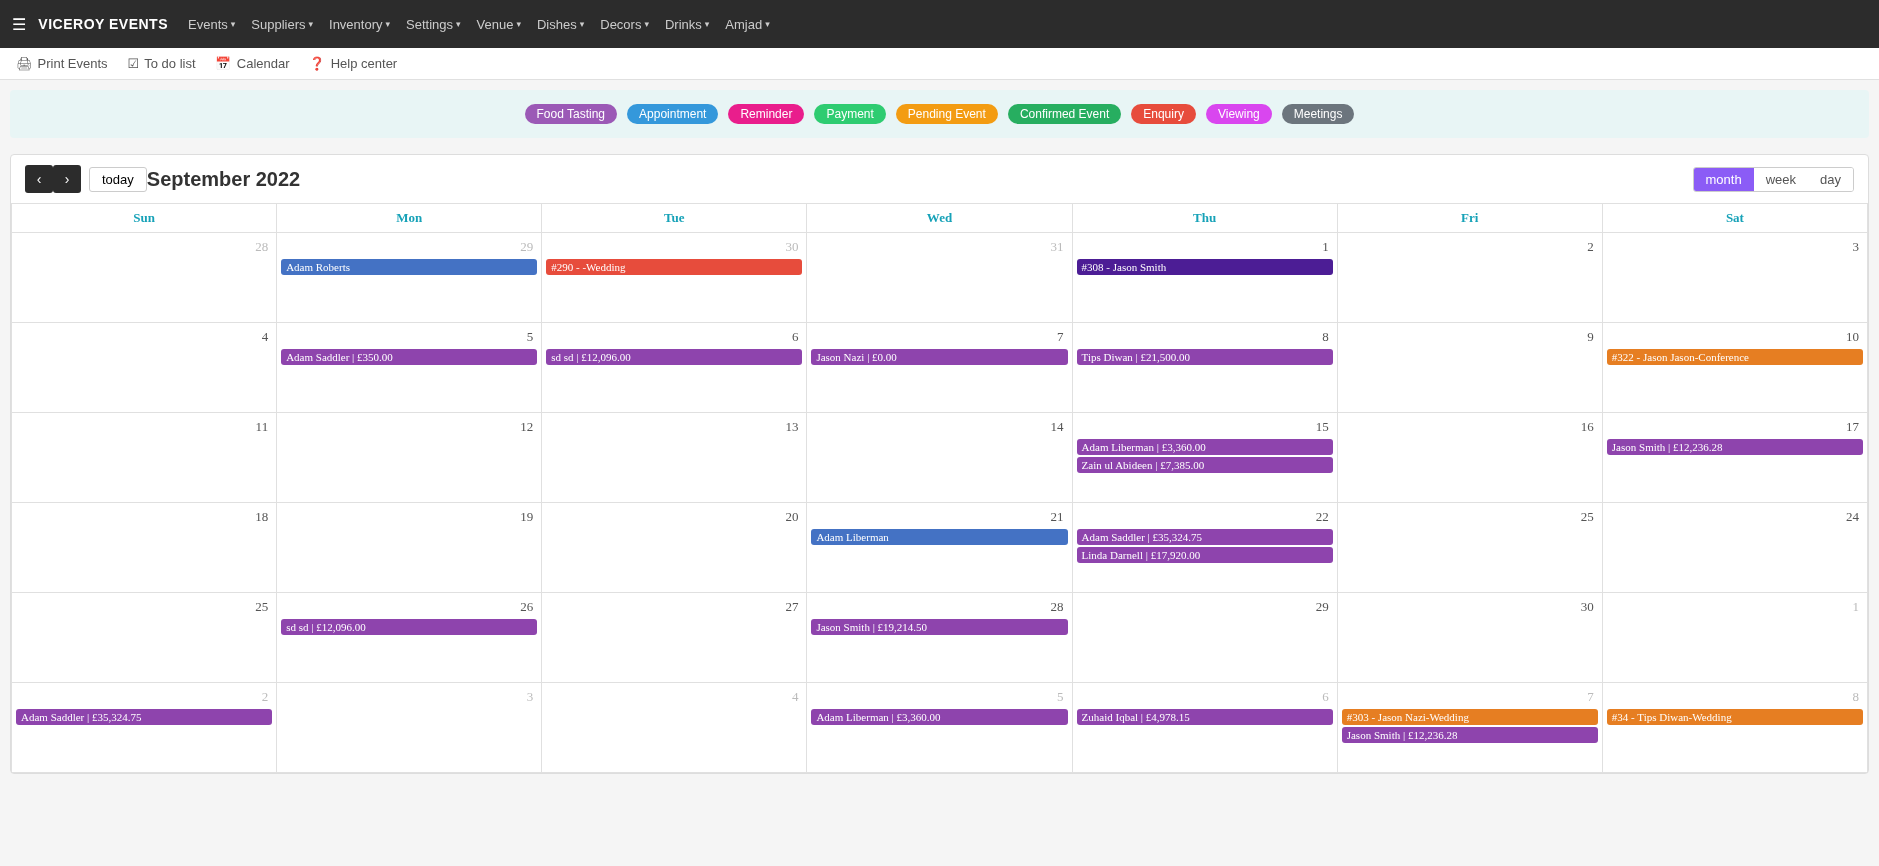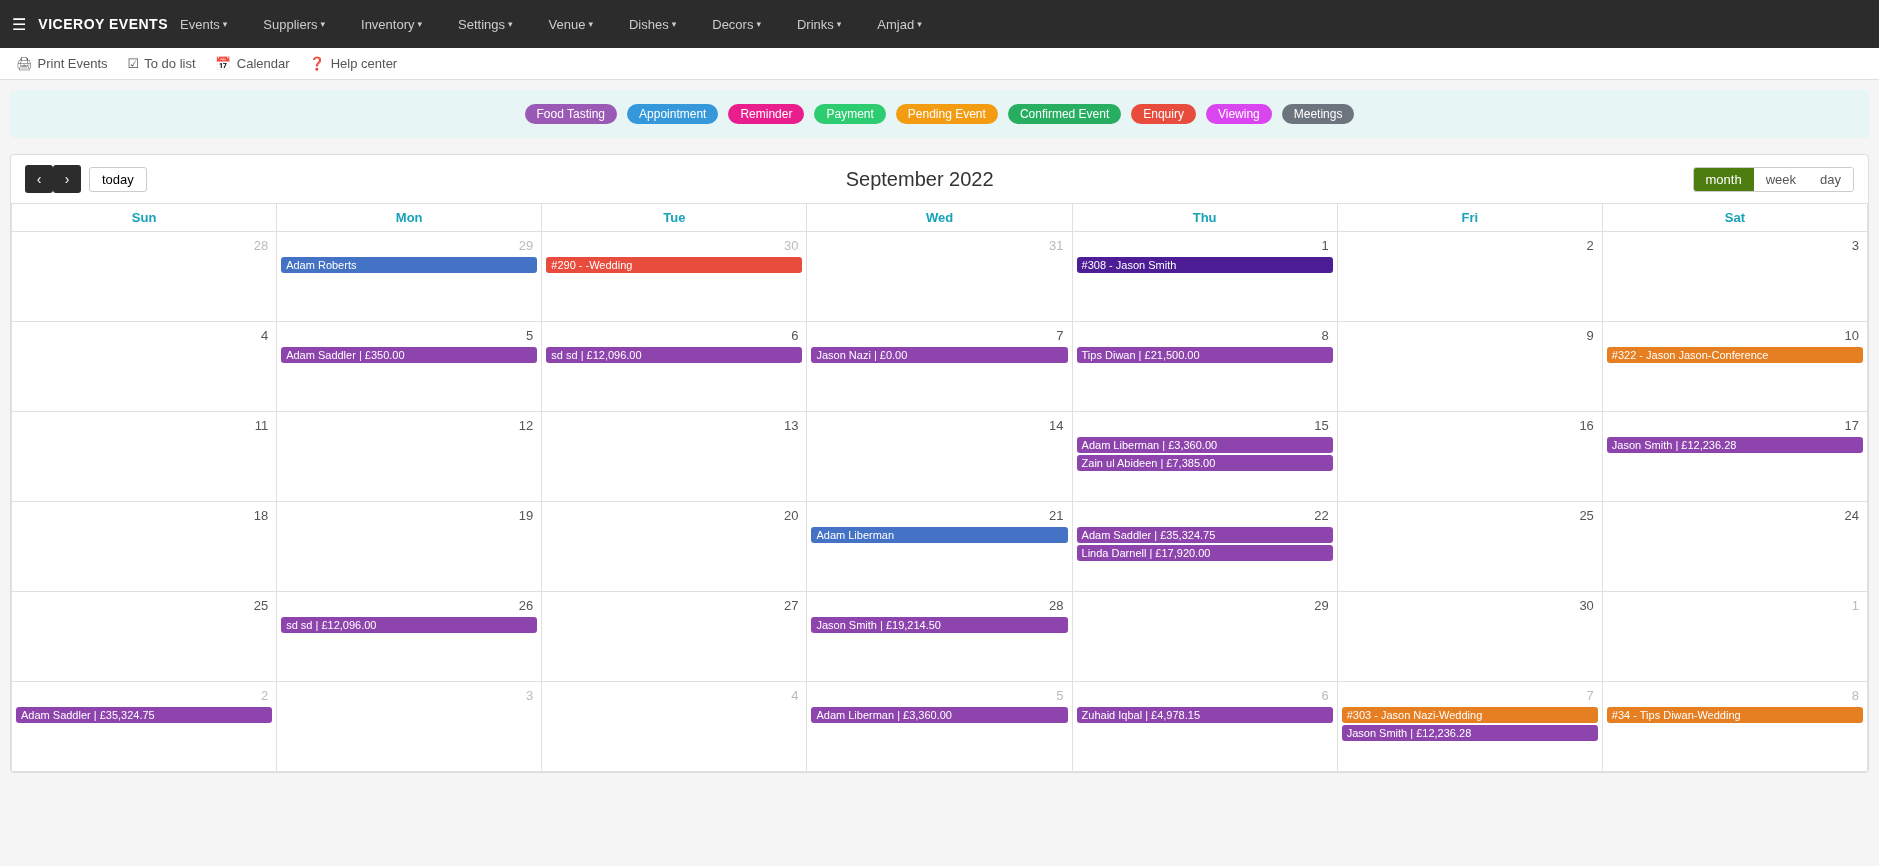--- a/index.html
+++ b/index.html
@@ -12,20 +12,21 @@
       display: flex;
       align-items: center;
       height: 48px;
       padding: 0 12px;
       gap: 4px;
     }
     .brand {
       font-weight: 700;
       font-size: 14px;
       letter-spacing: 0.5px;
+      margin-right: 8px;
       white-space: nowrap;
     }
     .hamburger { font-size: 16px; margin-right: 8px; cursor: pointer; }
     .nav-item {
       color: #ccc;
       font-size: 13px;
       padding: 4px 8px;
       cursor: pointer;
       display: flex;
       align-items: center;
@@ -115,48 +116,48 @@
       background: #fff;
       border: 1px solid #ccc;
       padding: 4px 12px;
       border-radius: 3px;
       font-size: 13px;
       cursor: pointer;
       margin-left: 8px;
     }
     .cal-title {
       flex: 1;
-      text-align: center;
       font-size: 20px;
-      font-weight: 400;
+      font-weight: 700;
       color: #333;
     }
     .cal-view-btns {
       display: flex;
       border: 1px solid #ccc;
       border-radius: 3px;
       overflow: hidden;
     }
     .cal-view-btn {
       padding: 4px 12px;
       font-size: 13px;
       cursor: pointer;
       border: none;
       background: #fff;
       color: #555;
     }
     .cal-view-btn.active {
-      background: #4d7c0f;
+      background: #8b5cf6;
       color: #fff;
     }
 
     
     .cal-grid {
       width: 100%;
       border-collapse: collapse;
+      font-family: Liberation Serif, serif;
     }
     .cal-grid th {
       background: #fff;
       border: 1px solid #e0e0e0;
       padding: 6px 4px;
       font-weight: 600;
       font-size: 13px;
       color: #17a2b8;
       text-align: center;
     }
@@ -197,21 +198,21 @@
     .ev-amber { background: #e67e22; }
 
     table.cal-grid { table-layout: fixed; }
   </style>
 </head>
 <body>
 
 <nav class="navbar">
   <span class="hamburger">☰</span>
   <span class="brand">VICEROY EVENTS</span>
-  <div id="nav-items" style="display: flex; align-items: flex-start; gap: 20px;">
+  <div id="nav-items" style="display: flex; align-items: flex-start;">
       <div class="nav-item">
         <span>Events</span>
         <span class="nav-chevron">▾</span>
       </div>
       <div class="nav-item">
         <span>Suppliers</span>
         <span class="nav-chevron">▾</span>
       </div>
       <div class="nav-item">
         <span>Inventory</span>

